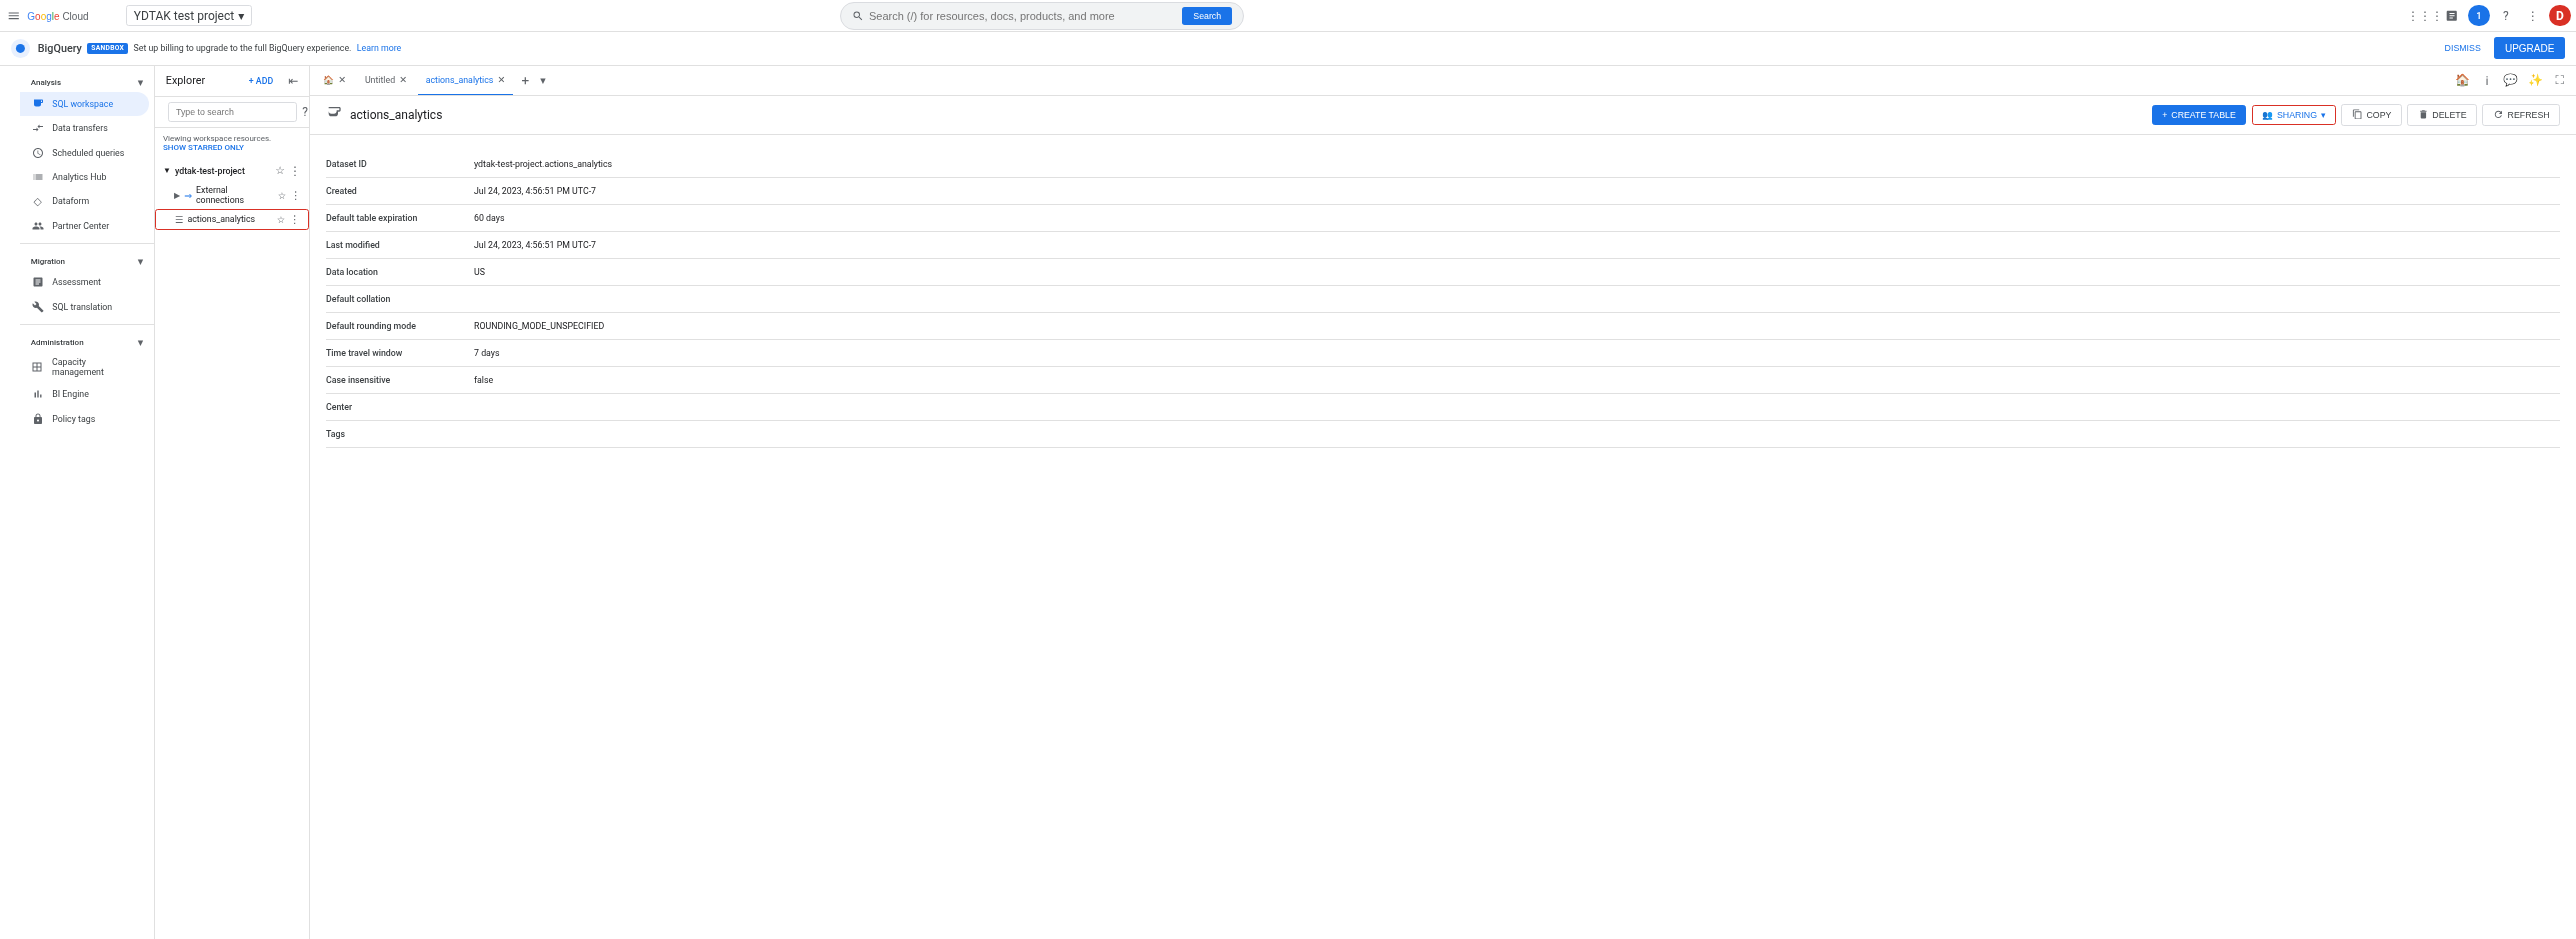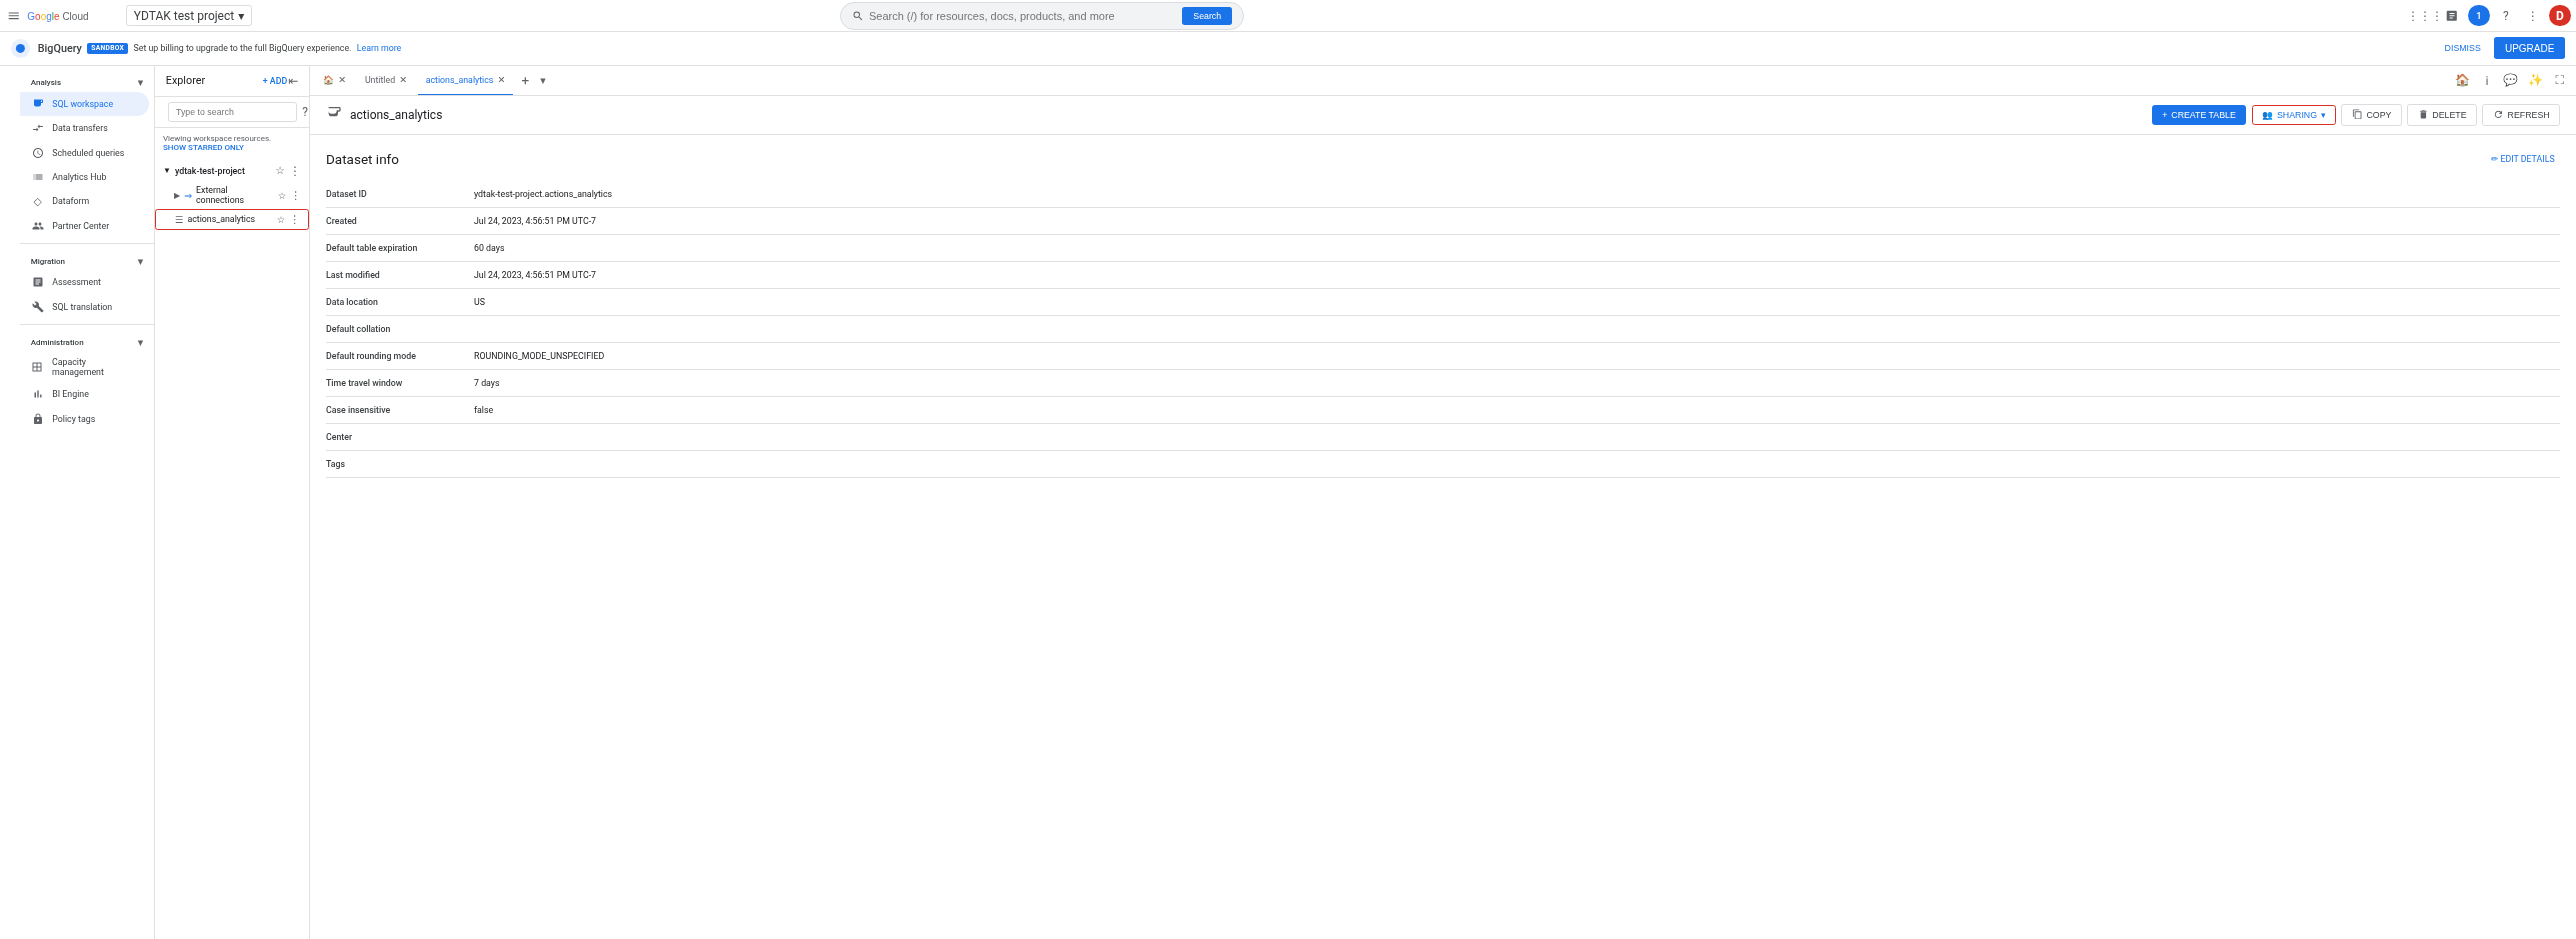--- a/index.html
+++ b/index.html
@@ -87,21 +87,21 @@
     
     .explorer-panel {
       width: 155px; min-width: 155px; border-right: 0.7px solid #e0e0e0;
       display: flex; flex-direction: column; overflow: hidden;
     }
     .explorer-header {
       display: flex; align-items: center; justify-content: space-between;
       padding: 8px 10.8px; border-bottom: 0.7px solid #e0e0e0;
     }
     .explorer-title { font-size: 10.8px; font-weight: 400; }
-    .explorer-actions { display: flex; gap: 1px; }
+    .explorer-actions { display: flex; gap: 15px; }
     .add-btn { display: flex; align-items: center; gap: 2.7px; color: #1a73e8; cursor: pointer; font-size: 8.8px; font-weight: 500; }
     .collapse-btn { cursor: pointer; color: #5f6368; font-size: 12px; }
 
     .explorer-search {
       padding: 5.4px 8px; border-bottom: 0.7px solid #e0e0e0;
       display: flex; align-items: center; gap: 5.4px;
     }
     .explorer-search input {
       border: 0.7px solid #dadce0; border-radius: 2.7px;
       padding: 4px 6.7px; font-size: 8.8px; flex: 1; outline: none;
@@ -470,24 +470,20 @@
               <svg width="10.8" height="10.8" viewBox="0 0 24 24" fill="#5f6368">
                   <path d="M17.65 6.35C16.2 4.9 14.21 4 12 4c-4.42 0-7.99 3.58-7.99 8s3.57 8 7.99 8c3.73 0 6.84-2.55 7.73-6h-2.08c-.82 2.33-3.04 4-5.65 4-3.31 0-6-2.69-6-6s2.69-6 6-6c1.66 0 3.14.69 4.22 1.78L13 11h7V4l-2.35 2.35z"></path>
                 </svg>
             </span>
             <span>REFRESH</span>
           </button>
         </div>
       </div>
 
       <div class="dataset-info">
-        <div style="display:flex;align-items:center;justify-content:space-between;margin-bottom:13.5px;">
-          <h2 class="section-title" style="margin-bottom:0;">Dataset info</h2>
-          <div class="edit-details-btn">✏ EDIT DETAILS</div>
-        </div>
         <table class="info-table">
           <tbody id="info-table-body">
           <tr>
     <td>Dataset ID</td>
     <td>ydtak-test-project.actions_analytics</td>
   </tr>
               <tr>
     <td>Created</td>
     <td>Jul 24, 2023, 4:56:51 PM UTC-7</td>
   </tr>

